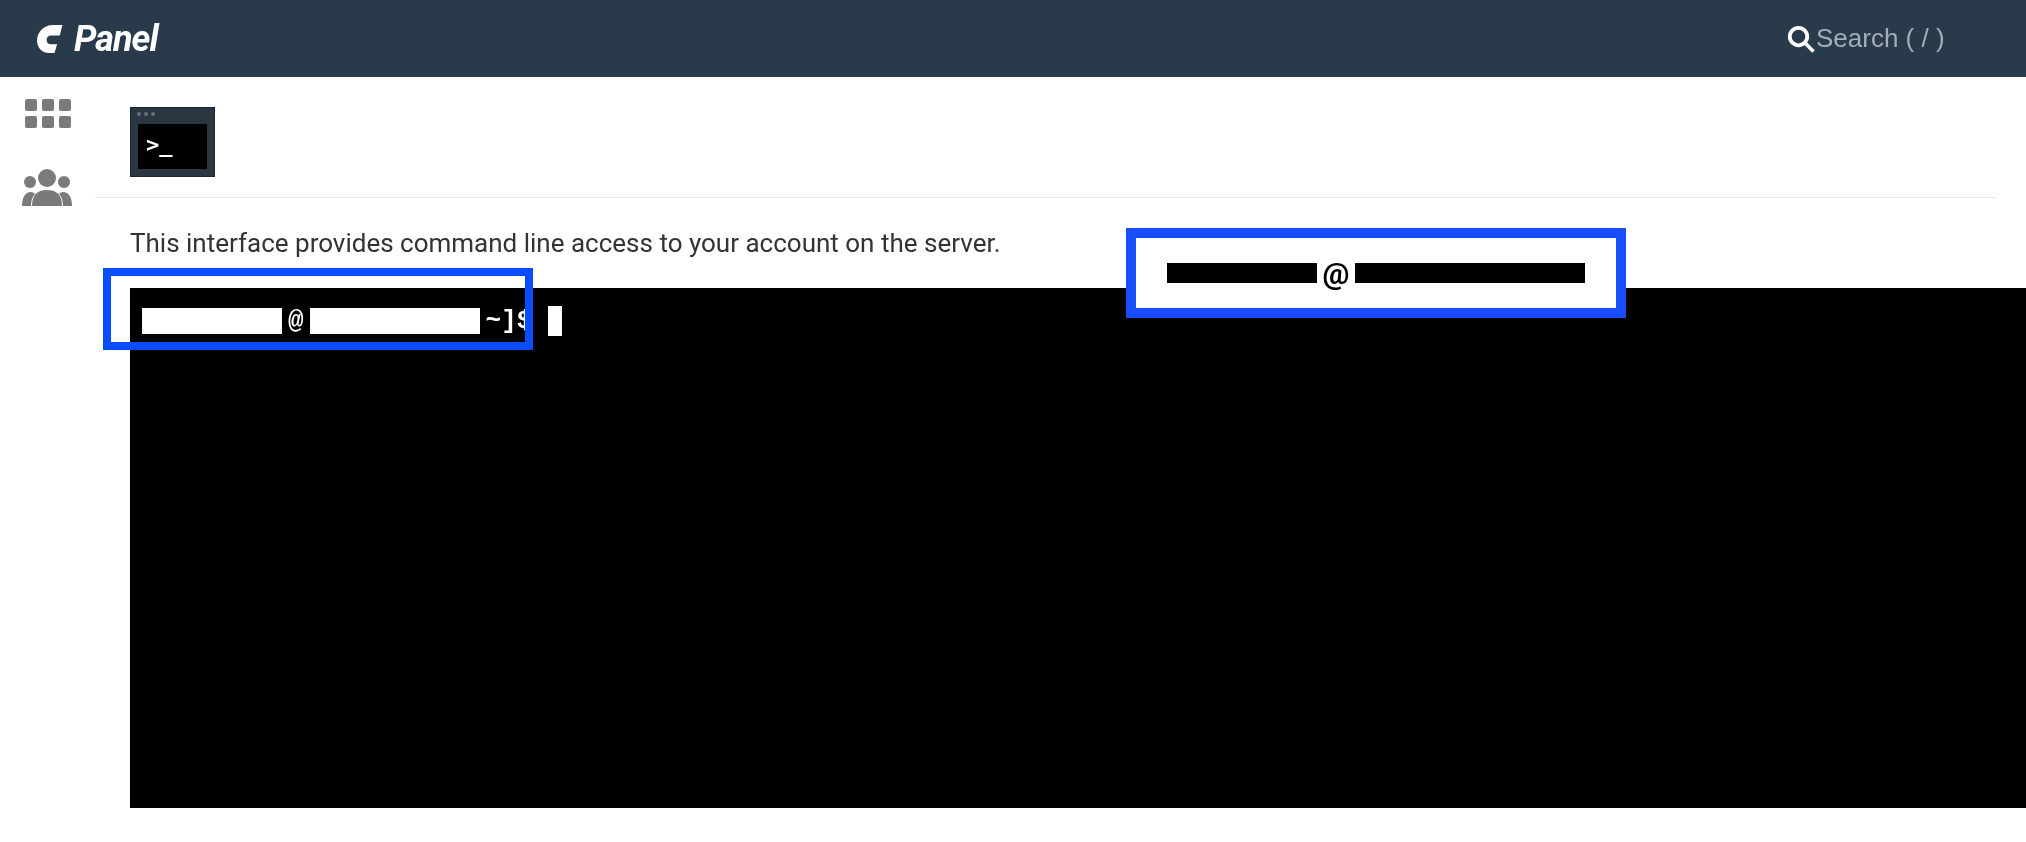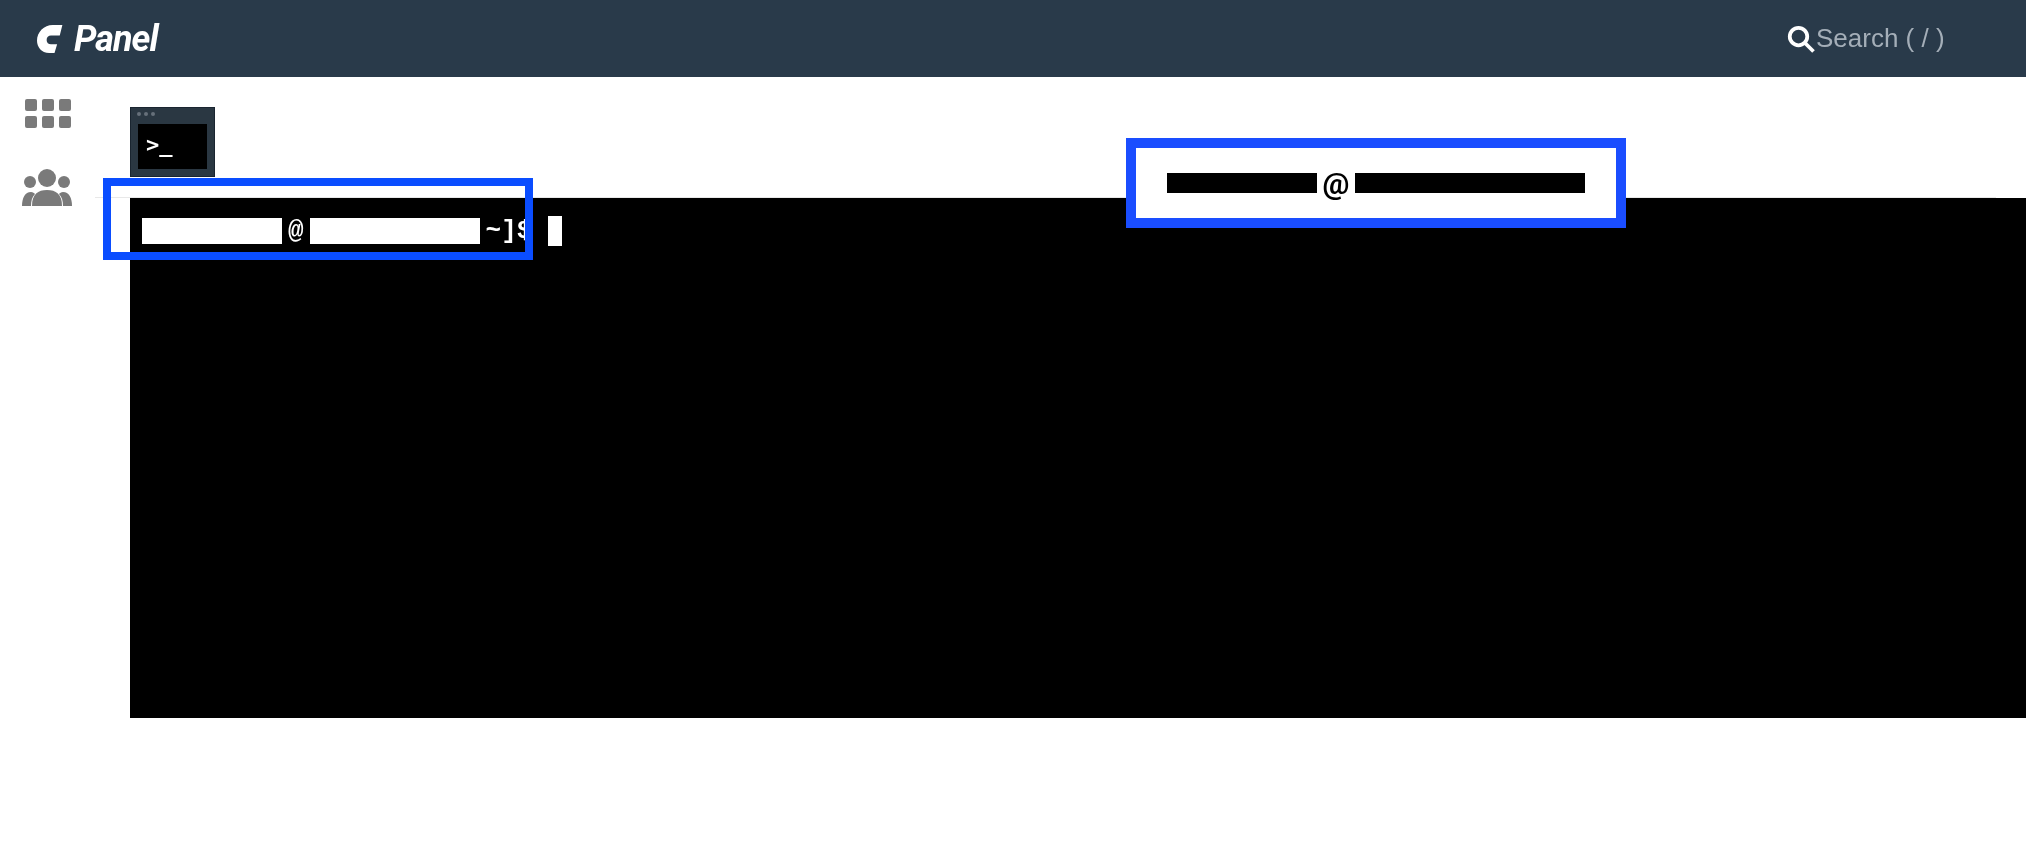--- a/index.html
+++ b/index.html
@@ -256,20 +256,21 @@
       <div class="terminal-tile">
         <div class="terminal-tile-dots">
           <div class="terminal-tile-dot"></div>
           <div class="terminal-tile-dot"></div>
           <div class="terminal-tile-dot"></div>
         </div>
         <div class="terminal-tile-inner">&gt;_</div>
       </div>
     </div>
 
+    <div class="description">This interface provides command line access to your account on the server.</div>
 
     <div class="terminal-wrap">
 
       <div class="highlight-box1"></div>
 
       <div class="highlight-box2">
         <span class="redact-black" style="width:150px"></span>
         <span class="at-symbol">@</span>
         <span class="redact-black" style="width:230px"></span>
       </div>

